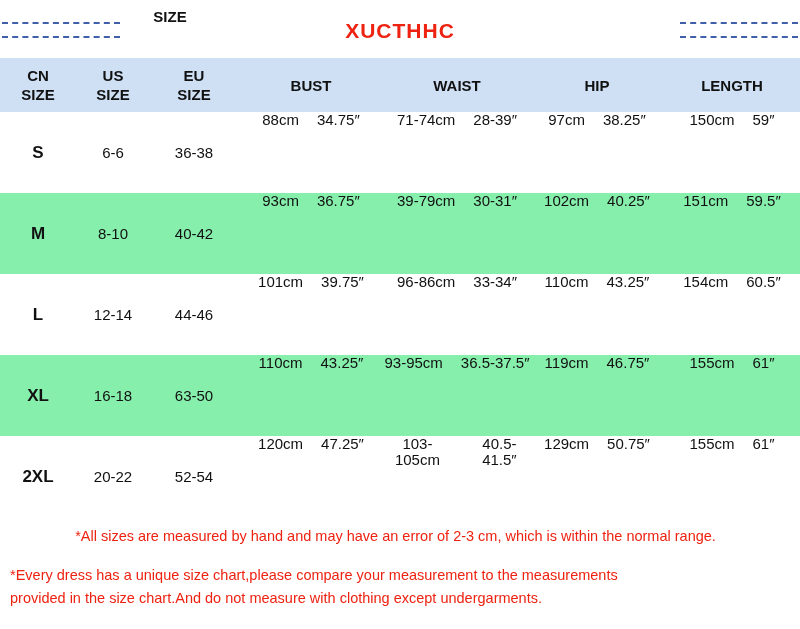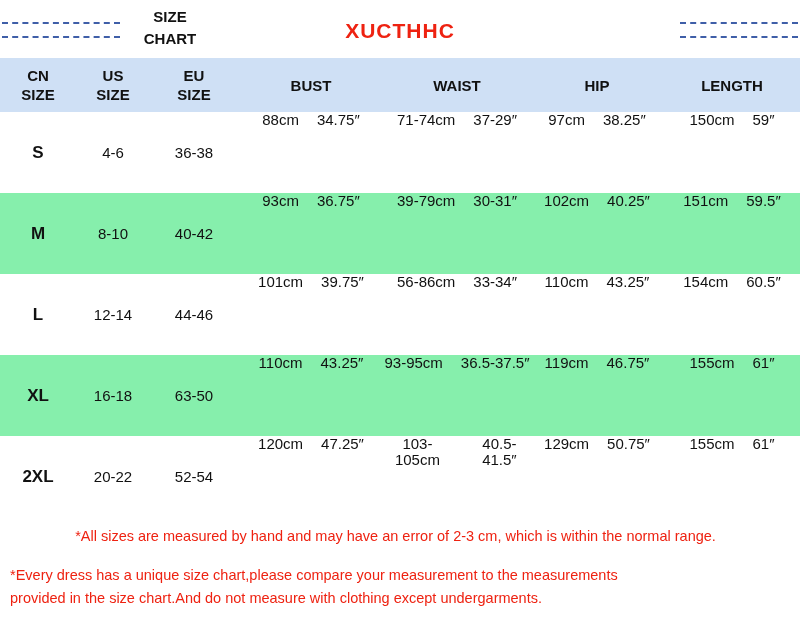--- a/index.html
+++ b/index.html
@@ -150,21 +150,20 @@
 <div class="sheet">
 
   <div class="banner">
     <div class="dashline left"></div>
     <div class="dash2 left"></div>
     <div class="dashline right"></div>
     <div class="dash2 right"></div>
 
     <div class="size-chart-label">
       <div>SIZE</div>
-      <div>CHART</div>
     </div>
 
     <div class="brand">XUCTHHC</div>
   </div>
 
   <table class="size-table">
     <colgroup>
       <col style="width:76px">
       <col style="width:74px">
       <col style="width:88px">
@@ -190,32 +189,32 @@
         <th>BUST</th>
         <th>WAIST</th>
         <th>HIP</th>
         <th>LENGTH</th>
       </tr>
     </thead>
     <tbody>
 
       <tr class="odd">
         <td class="size-cell">S</td>
-        <td class="us-cell">4-6</td>
+        <td class="us-cell">6-6</td>
         <td class="eu-cell">36-38</td>
         <td>
           <div class="two-line">
             <span>88cm</span>
             <span>34.75″</span>
           </div>
         </td>
         <td>
           <div class="two-line">
             <span>71-74cm</span>
-            <span>37-29″</span>
+            <span>28-39″</span>
           </div>
         </td>
         <td>
           <div class="two-line">
             <span>97cm</span>
             <span>38.25″</span>
           </div>
         </td>
         <td>
           <div class="two-line">
@@ -260,21 +259,21 @@
         <td class="us-cell">12-14</td>
         <td class="eu-cell">44-46</td>
         <td>
           <div class="two-line">
             <span>101cm</span>
             <span>39.75″</span>
           </div>
         </td>
         <td>
           <div class="two-line">
-            <span>56-86cm</span>
+            <span>96-86cm</span>
             <span>33-34″</span>
           </div>
         </td>
         <td>
           <div class="two-line">
             <span>110cm</span>
             <span>43.25″</span>
           </div>
         </td>
         <td>

